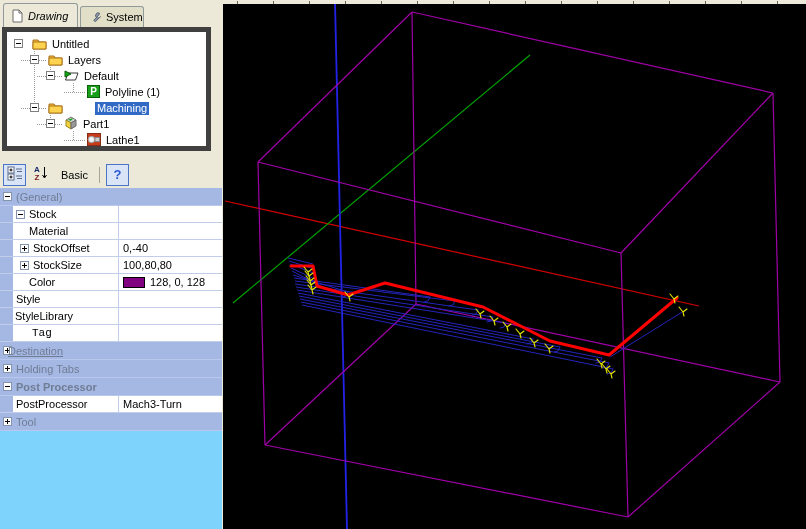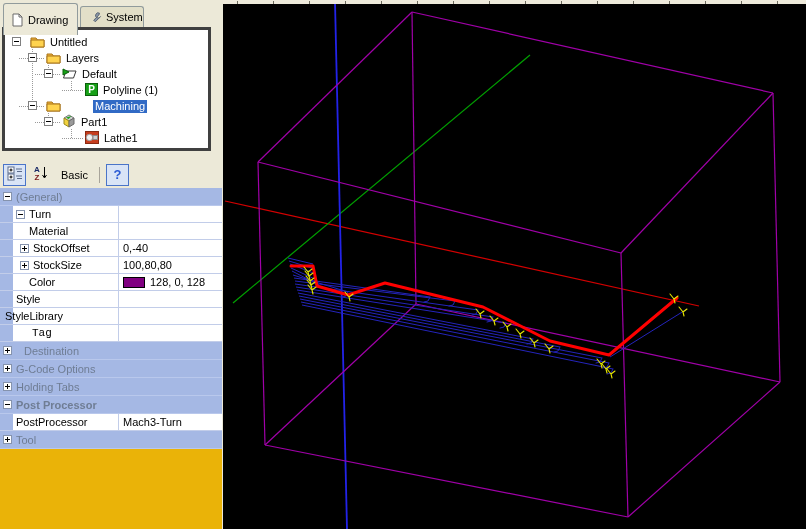--- a/index.html
+++ b/index.html
@@ -6,43 +6,43 @@
   *{box-sizing:border-box;font-family:"Liberation Sans",sans-serif;}
   #app{position:relative;width:806px;height:529px;background:#ece9d8;overflow:hidden;}
 
   
   #left-panel{position:absolute;left:0;top:0;width:223px;height:529px;background:#ece9d8;}
 
   .tabstrip{position:absolute;left:0;top:0;width:223px;height:27px;}
   .tab{position:absolute;display:flex;align-items:center;gap:4px;padding:0 7px;
        border:1px solid #919b9c;border-bottom:none;border-radius:3px 3px 0 0;
        font-size:11px;color:#000;cursor:default;}
-  .tab.active{top:3px;height:32px;background:#ece9d8;z-index:2;}
+  .tab.active{top:3px;height:24px;background:#ece9d8;z-index:2;font-style:italic;}
   .tab.inactive{top:6px;height:21px;background:#e2dfc8;z-index:1;}
 
   #tree-box{position:absolute;left:2px;top:27px;width:209px;height:124px;
-            background:#fff;border:3px solid #404040;overflow:hidden;}
+            background:#fff;border:5px solid #404040;overflow:hidden;}
   .tree-row{position:absolute;height:16px;display:flex;align-items:center;font-size:11px;color:#000;white-space:nowrap;}
   .tree-label{padding:0 2px;line-height:13px;}
   .tree-label.selected{background:#316ac5;color:#fff;}
   .expand-box{position:absolute;width:9px;height:9px;background:#fff;border:1px solid #808080;}
   .expand-box i{position:absolute;left:1px;top:3px;width:5px;height:1px;background:#000;}
   .dotted-v{position:absolute;width:1px;border-left:1px dotted #9a9a9a;}
   .dotted-h{position:absolute;height:1px;border-top:1px dotted #9a9a9a;}
   .tree-icon{display:inline-block;margin-right:3px;}
 
   
   #prop-toolbar{position:absolute;left:0;top:161px;width:223px;height:27px;background:#ece9d8;display:flex;align-items:center;}
   .tb-btn{width:23px;height:22px;margin-left:3px;display:flex;align-items:center;justify-content:center;border:1px solid transparent;}
   .tb-btn.toggled{background:#d9e4f6;border:1px solid #4a74c8;}
   .tb-label{font-size:11px;margin:0 8px 0 9px;color:#000;}
   .tb-sep{width:1px;height:16px;background:#a8a49a;margin:0 3px;}
 
   
-  #prop-grid{position:absolute;left:0;top:188px;width:222px;height:341px;background:#eab308;}
+  #prop-grid{position:absolute;left:0;top:188px;width:222px;height:341px;background:#7dd3fc;}
   .pg-row{position:relative;width:222px;}
   .pg-cat{height:18px;background:#a5b8e4;border-bottom:1px solid #b9c8ec;
           font-size:11px;color:#6f7d94;display:flex;align-items:center;}
   .pg-item{height:17px;background:#fff;border-bottom:1px solid #c2cde9;font-size:11px;color:#000;}
   .pg-strip{position:absolute;left:0;top:0;width:13px;height:100%;background:#a5b8e4;}
   .pg-name{position:absolute;top:0;height:100%;display:flex;align-items:center;white-space:nowrap;overflow:hidden;}
   .pg-value{position:absolute;left:118px;top:0;width:104px;height:100%;border-left:1px solid #c2cde9;
             display:flex;align-items:center;padding-left:4px;white-space:nowrap;}
   .pg-glyph{position:absolute;top:4px;width:9px;height:9px;background:#fff;border:1px solid #8593ad;}
   .pg-glyph i{position:absolute;left:1px;top:3px;width:5px;height:1px;background:#000;}
@@ -192,21 +192,21 @@
           <div class="pg-glyph" style="left: 3px;">
             <i></i>
           </div>
           <div class="pg-name" style="left: 16px; right: 0px;">(General)</div>
         </div>
         <div class="pg-row pg-item">
           <div class="pg-strip"></div>
           <div class="pg-glyph" style="left: 16px;">
             <i></i>
           </div>
-          <div class="pg-name" style="left: 29px; right: 0px;">Turn</div>
+          <div class="pg-name" style="left: 29px; right: 0px;">Stock</div>
           <div class="pg-value">
             <span></span>
           </div>
         </div>
         <div class="pg-row pg-item">
           <div class="pg-strip"></div>
           <div class="pg-name" style="left: 29px; right: 0px;">Material</div>
           <div class="pg-value">
             <span></span>
           </div>
@@ -243,45 +243,38 @@
         </div>
         <div class="pg-row pg-item">
           <div class="pg-strip"></div>
           <div class="pg-name" style="left: 16px; right: 0px;">Style</div>
           <div class="pg-value">
             <span></span>
           </div>
         </div>
         <div class="pg-row pg-item">
           <div class="pg-strip"></div>
-          <div class="pg-name" style="left: 5px; right: 0px;">StyleLibrary</div>
+          <div class="pg-name" style="left: 15px; right: 0px;">StyleLibrary</div>
           <div class="pg-value">
             <span></span>
           </div>
         </div>
         <div class="pg-row pg-item">
           <div class="pg-strip"></div>
           <div class="pg-name" style="left: 32px; right: 0px; font-family: Liberation Mono, monospace;">Tag</div>
           <div class="pg-value">
             <span></span>
           </div>
         </div>
         <div class="pg-row pg-cat">
           <div class="pg-glyph plus" style="left: 3px;">
             <i></i>
             <b></b>
           </div>
-          <div class="pg-name" style="left: 24px; right: 0px;">Destination</div>
-        </div>
-        <div class="pg-row pg-cat">
-          <div class="pg-glyph plus" style="left: 3px;">
-            <i></i>
-            <b></b>
-          </div>
-          <div class="pg-name" style="left: 16px; right: 0px;">G-Code Options</div>
+          <div class="pg-name" style="left: 8px; right: 0px; text-decoration: underline;">Destination</div>
         </div>
         <div class="pg-row pg-cat">
           <div class="pg-glyph plus" style="left: 3px;">
             <i></i>
             <b></b>
           </div>
           <div class="pg-name" style="left: 16px; right: 0px;">Holding Tabs</div>
         </div>
         <div class="pg-row pg-cat">
           <div class="pg-glyph" style="left: 3px;">

